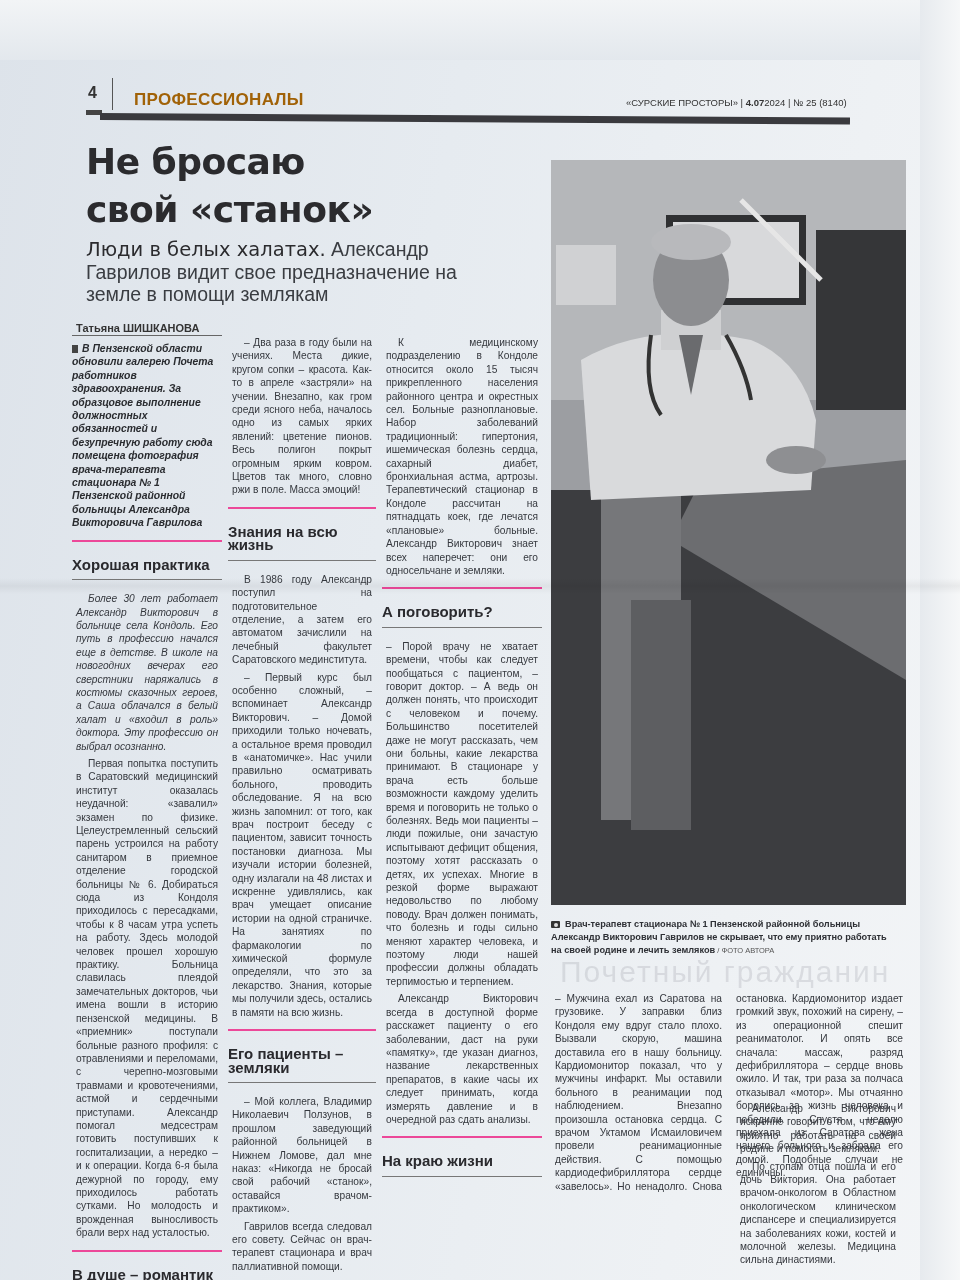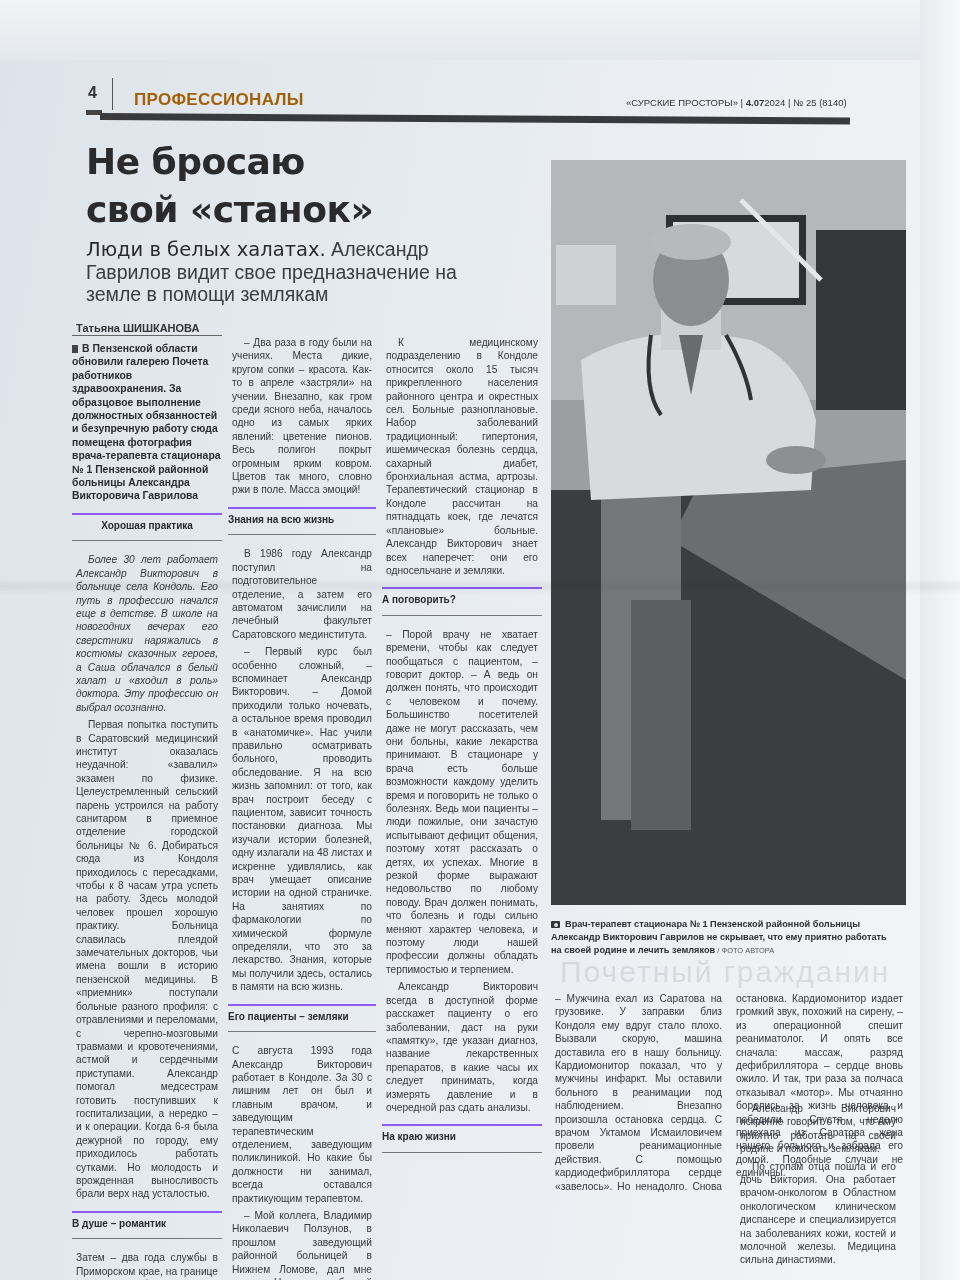--- a/index.html
+++ b/index.html
@@ -37,23 +37,23 @@
   
   .headline { position: absolute; left: 86px; top: 138px; font-family: "DejaVu Sans", sans-serif; font-weight: bold; font-size: 36px; line-height: 48px; color: #2b2b2e; letter-spacing: -0.5px; }
   .lead { position: absolute; left: 86px; top: 238px; width: 420px; font-size: 19.5px; line-height: 22px; color: #3a3d42; }
   .lead .kicker { font-family: "DejaVu Sans", sans-serif; font-weight: normal; color: #2b2b2e; }
   .byline { position: absolute; left: 76px; top: 322px; font-size: 11px; font-weight: bold; color: #333; }
   .byline-rule { position: absolute; left: 72px; top: 335px; width: 150px; height: 1px; background: #666; }
   
   .col { position: absolute; font-size: 10.2px; line-height: 13.4px; color: #35383e; text-align: justify; }
   .col p { margin: 4px; text-indent: 12px; }
   .col p.noindent { text-indent: 0; }
-  .intro { font-weight: bold; color: #2a2c30; font-size: 10.4px; line-height: 13.4px; text-align: left; }
+  .intro { font-weight: bold; color: #2a2c30; font-size: 10.4px; line-height: 13.4px; text-align: left; font-style: italic; }
   .intro-mark { display: inline-block; width: 6px; height: 8px; background: #444; margin-right: 4px; vertical-align: -1px; }
-  .subhead { font-weight: bold; font-size: 10px; color: #2a2a2e; padding: 4px 0 8px; border-top: 2px solid #8b5cf6; border-bottom: 1px solid #777; margin: 10px 0 12px; text-align: left; }
+  .subhead { font-weight: bold; font-size: 15px; color: #2a2a2e; padding: 16px 0 8px; border-top: 2px solid #ec4899; border-bottom: 1px solid #777; margin: 10px 0 12px; text-align: left; }
   
   .photo {
     position: absolute; left: 551px; top: 160px; width: 355px; height: 745px;
     background: #6e6e70; overflow: hidden;
   }
   .caption { position: absolute; left: 551px; top: 918px; width: 345px; font-size: 9.2px; line-height: 13px; font-weight: bold; color: #2e3035; }
   .caption .credit { font-weight: normal; font-size: 7.5px; color: #555; }
   .cam-icon { display: inline-block; width: 9px; height: 7px; background: #333; border-radius: 1px; margin-right: 5px; vertical-align: -1px; position: relative; }
   .cam-icon::after { content: ""; position: absolute; left: 2.5px; top: 1.5px; width: 4px; height: 4px; border-radius: 50%; background: #ddd; }
   .bleed { position: absolute; left: 560px; top: 955px; font-size: 30px; color: rgba(60,60,70,0.12); letter-spacing: 2px; }
@@ -81,34 +81,33 @@
   <div data-bind="article.headline_line1">Не бросаю</div>
   <div data-bind="article.headline_line2">свой «станок»</div>
 </div>
 <div class="lead"><span class="kicker" data-bind="article.kicker">Люди в белых халатах.</span><span data-bind="article.lead"> Александр Гаврилов видит свое предназначение на земле в помощи землякам</span></div>
 
 <div class="byline" data-bind="article.byline">Татьяна ШИШКАНОВА</div>
 <div class="byline-rule"></div>
 
 <div class="col" style="left:72px; top:342px; width:150px;">
   <div class="intro"><span class="intro-mark"></span><span data-bind="article.intro">В Пензенской области обновили галерею Почета работников здравоохранения. За образцовое выполнение должностных обязанностей и безупречную работу сюда помещена фотография врача-терапевта стационара № 1 Пензенской районной больницы Александра Викторовича Гаврилова</span></div>
-  <div class="subhead" style="text-align:center;" data-bind="article.sections.0.subhead">Хорошая практика</div>
+  <div class="subhead" style="" data-bind="article.sections.0.subhead">Хорошая практика</div>
   <p style="font-style:italic;" data-bind="article.sections.0.paragraphs.0">Более 30 лет работает Александр Викторович в больнице села Кондоль. Его путь в профессию начался еще в детстве. В школе на новогодних вечерах его сверстники наряжались в костюмы сказочных героев, а Саша облачался в белый халат и «входил в роль» доктора. Эту профессию он выбрал осознанно.</p>
   <p data-bind="article.sections.0.paragraphs.1">Первая попытка поступить в Саратовский медицинский институт оказалась неудачной: «завалил» экзамен по физике. Целеустремленный сельский парень устроился на работу санитаром в приемное отделение городской больницы № 6. Добираться сюда из Кондоля приходилось с пересадками, чтобы к 8 часам утра успеть на работу. Здесь молодой человек прошел хорошую практику. Больница славилась плеядой замечательных докторов, чьи имена вошли в историю пензенской медицины. В «приемник» поступали больные разного профиля: с отравлениями и переломами, с черепно-мозговыми травмами и кровотечениями, астмой и сердечными приступами. Александр помогал медсестрам готовить поступивших к госпитализации, а нередко – и к операции. Когда 6-я была дежурной по городу, ему приходилось работать сутками. Но молодость и врожденная выносливость брали верх над усталостью.</p>
   <div class="subhead" data-bind="article.sections.1.subhead">В душе – романтик</div>
   <p class="noindent" data-bind="article.sections.1.paragraphs.0">Затем – два года службы в Приморском крае, на границе с Китаем. Обо всех своих жизненных этапах Александр Викторович рассказывает ярко, реалистично, с юмором.</p>
 </div>
 
 <div class="col" style="left:228px; top:332px; width:148px;">
   <p data-bind="article.sections.1.paragraphs.1">– Два раза в году были на учениях. Места дикие, кругом сопки – красота. Как-то в апреле «застряли» на учении. Внезапно, как гром среди ясного неба, началось одно из самых ярких явлений: цветение пионов. Весь полигон покрыт огромным ярким ковром. Цветов так много, словно ржи в поле. Масса эмоций!</p>
   <div class="subhead" data-bind="article.sections.2.subhead">Знания на всю жизнь</div>
   <p data-bind="article.sections.2.paragraphs.0">В 1986 году Александр поступил на подготовительное отделение, а затем его автоматом зачислили на лечебный факультет Саратовского мединститута.</p>
   <p data-bind="article.sections.2.paragraphs.1">– Первый курс был особенно сложный, – вспоминает Александр Викторович. – Домой приходили только ночевать, а остальное время проводил в «анатомичке». Нас учили правильно осматривать больного, проводить обследование. Я на всю жизнь запомнил: от того, как врач построит беседу с пациентом, зависит точность постановки диагноза. Мы изучали истории болезней, одну излагали на 48 листах и искренне удивлялись, как врач умещает описание истории на одной страничке. На занятиях по фармакологии по химической формуле определяли, что это за лекарство. Знания, которые мы получили здесь, остались в памяти на всю жизнь.</p>
   <div class="subhead" data-bind="article.sections.3.subhead">Его пациенты – земляки</div>
-  <p class="noindent" data-bind="article.sections.3.paragraphs.0">С августа 1993 года Александр Викторович работает в Кондоле. За 30 с лишним лет он был и главным врачом, и заведующим терапевтическим отделением, заведующим поликлиникой. Но какие бы должности ни занимал, всегда оставался практикующим терапевтом.</p>
   <p data-bind="article.sections.3.paragraphs.1">– Мой коллега, Владимир Николаевич Ползунов, в прошлом заведующий районной больницей в Нижнем Ломове, дал мне наказ: «Никогда не бросай свой рабочий «станок», оставайся врачом-практиком».</p>
   <p data-bind="article.sections.3.paragraphs.2">Гаврилов всегда следовал его совету. Сейчас он врач-терапевт стационара и врач паллиативной помощи.</p>
 </div>
 
 <div class="col" style="left:382px; top:332px; width:160px;">
   <p data-bind="article.sections.3.paragraphs.3">К медицинскому подразделению в Кондоле относится около 15 тысяч прикрепленного населения районного центра и окрестных сел. Больные разноплановые. Набор заболеваний традиционный: гипертония, ишемическая болезнь сердца, сахарный диабет, бронхиальная астма, артрозы. Терапевтический стационар в Кондоле рассчитан на пятнадцать коек, где лечатся «плановые» больные. Александр Викторович знает всех наперечет: они его односельчане и земляки.</p>
   <div class="subhead" data-bind="article.sections.4.subhead">А поговорить?</div>
   <p class="noindent" data-bind="article.sections.4.paragraphs.0">– Порой врачу не хватает времени, чтобы как следует пообщаться с пациентом, – говорит доктор. – А ведь он должен понять, что происходит с человеком и почему. Большинство посетителей даже не могут рассказать, чем они больны, какие лекарства принимают. В стационаре у врача есть больше возможности каждому уделить время и поговорить не только о болезнях. Ведь мои пациенты – люди пожилые, они зачастую испытывают дефицит общения, поэтому хотят рассказать о детях, их успехах. Многие в резкой форме выражают недовольство по любому поводу. Врач должен понимать, что болезнь и годы сильно меняют характер человека, и поэтому люди нашей профессии должны обладать терпимостью и терпением.</p>
   <p data-bind="article.sections.4.paragraphs.1">Александр Викторович всегда в доступной форме расскажет пациенту о его заболевании, даст на руки «памятку», где указан диагноз, название лекарственных препаратов, в какие часы их следует принимать, когда измерять давление и в очередной раз сдать анализы.</p>
   <div class="subhead" data-bind="article.sections.5.subhead">На краю жизни</div>

